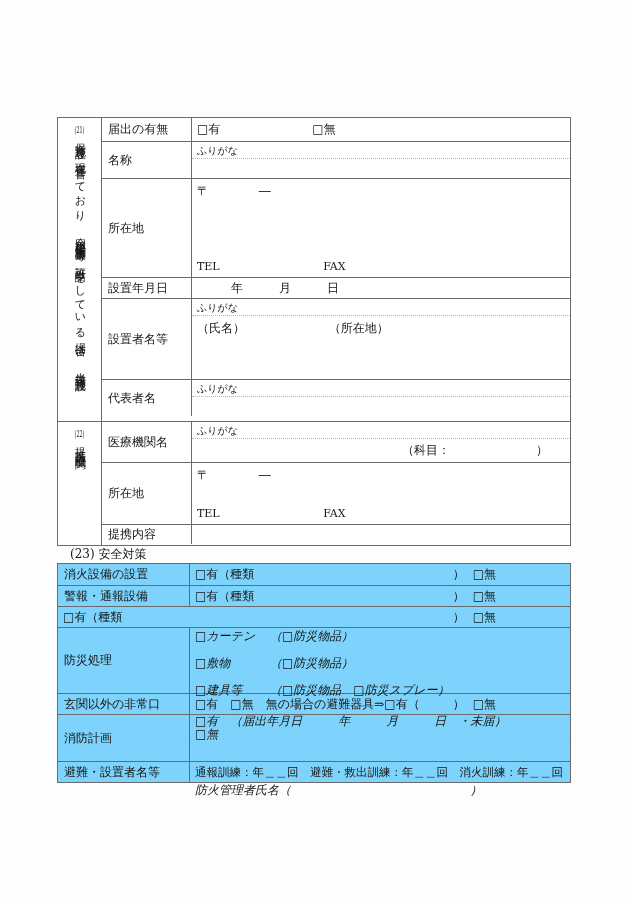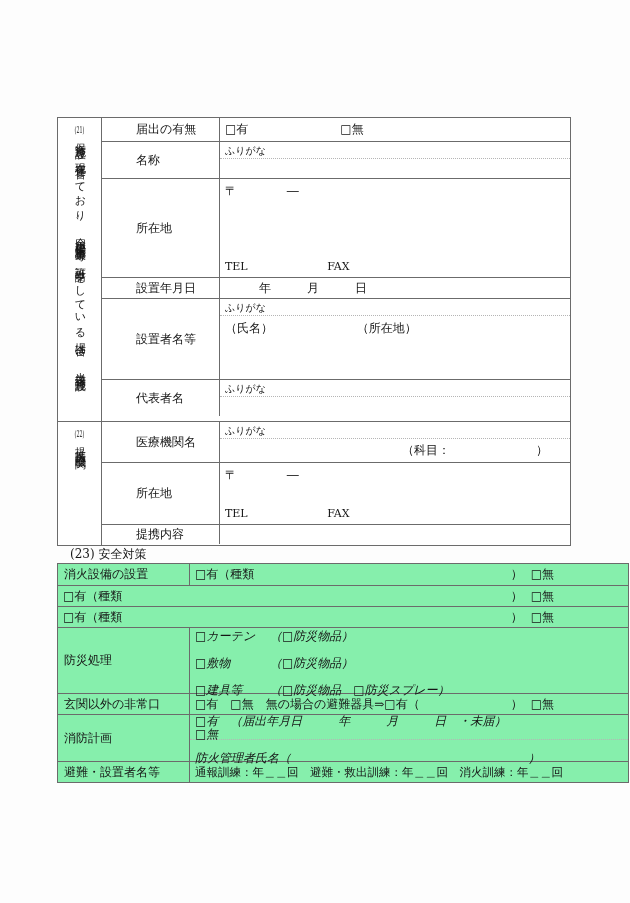--- a/index.html
+++ b/index.html
@@ -26,64 +26,64 @@
     font-size: 11px; line-height: 16px; letter-spacing: 1.5px;
   }
   .vt21 { height: 289px; }
   .vt22 { letter-spacing: 2.5px; }
   .tcu { text-combine-upright: all; font-size: 9px; letter-spacing: 0; }
   .rws { flex: 1; display: flex; flex-direction: column; min-width: 0; }
   .r { display: flex; }
   .r + .r { border-top: 1px solid #6b6b6b; }
   .lb {
     width: 90px; flex: none; border-right: 1px solid #6b6b6b;
-    display: flex; align-items: center; padding-left: 6px; font-size: 12px; margin-left: 28px;
+    display: flex; align-items: center; padding-left: 6px; font-size: 12px;
   }
   .ct { flex: 1; font-size: 12px; min-width: 0; display: flex; flex-direction: column; }
   .inline { flex-direction: row; align-items: center; padding-left: 5px; }
   .no1 { margin-left: 92px; }
   .fu {
     height: 17px; flex: none; border-bottom: 1px dotted #b5b5b5;
     font-size: 10px; padding: 3px 0 0 5px; line-height: 12px;
   }
   .blank { flex: 1; }
   .postal { padding: 4px 0 0 5px; }
   .pdash { margin-left: 46px; }
   .telfax { padding: 0 0 4px 5px; font-size: 11px; margin-top: auto; }
-  .fax { margin-left: 76px; }
+  .fax { margin-left: 100px; }
   .dt1 { margin-left: 34px; } .dt2 { margin-left: 36px; } .dt3 { margin-left: 36px; }
   .hintline { padding: 4px 0 0 5px; }
   .hint2 { margin-left: 80px; }
   .dept { height: 22px; flex: none; display: flex; align-items: center; justify-content: flex-end; padding-right: 22px; }
   .dept-open { margin-right: 86px; }
   
   .h23 { position: absolute; left: 70px; top: 546px; font-size: 12px; }
   
   .t2 {
-    position: absolute; left: 57px; top: 563px; width: 572px;
-    border: 1px solid #6b6b6b; background:#86efac;
+    position: absolute; left: 57px; top: 563px; width: 514px;
+    border: 1px solid #6b6b6b; background:#7dd3fc;
   }
   .r2 { display: flex; }
   .r2 + .r2 { border-top: 1px solid #6b6b6b; }
   .lb2 {
     width: 132px; flex: none; border-right: 1px solid #6b6b6b;
     display: flex; align-items: center; padding-left: 6px; font-size: 12px;
   }
   .ct2 { flex: 1; font-size: 12px; min-width: 0; display: flex; gap: 10px; }
   .ct2.rowline { align-items: center; padding-left: 5px; }
   .grp { margin-left: auto; display: flex; gap: 8px; padding-right: 74px; }
   .ct2.col { flex-direction: column; font-style: italic; }
   .bline { height: 22px; display: flex; align-items: center; padding-left: 5px; }
   .bitem { width: 75px; flex: none; display: inline-block; }
   .fp-top {
     height: 25px; flex: none; border-bottom: 1px dotted #b5b5b5;
     padding: 1px 0 0 5px; line-height: 12px;
     display: flex; flex-direction: column; justify-content: center; gap: 1px;
   }
-  .fp-mgr { height: 21px; display: flex; align-items: center; padding-left: 5px; }
+  .fp-mgr { height: 21px; display: flex; align-items: center; padding-left: 5px; margin-top: 32px; }
   .mgr-close { margin-left: auto; padding-right: 88px; }
   .drill-text { font-size: 11.5px; }
 </style>
 </head>
 <body>
 
 <div class="page">
 
   <div class="t1">
 
@@ -204,20 +204,21 @@
       <div class="ct2 rowline">
         <span>□有（種類</span>
         <span class="grp">
           <span>）</span>
           <span>□無</span>
         </span>
       </div>
     </div>
 
     <div class="r2" style="height:21px">
+      <div class="lb2">警報・通報設備</div>
       <div class="ct2 rowline">
         <span>□有（種類</span>
         <span class="grp">
           <span>）</span>
           <span>□無</span>
         </span>
       </div>
     </div>
 
     <div class="r2" style="height:21px">

